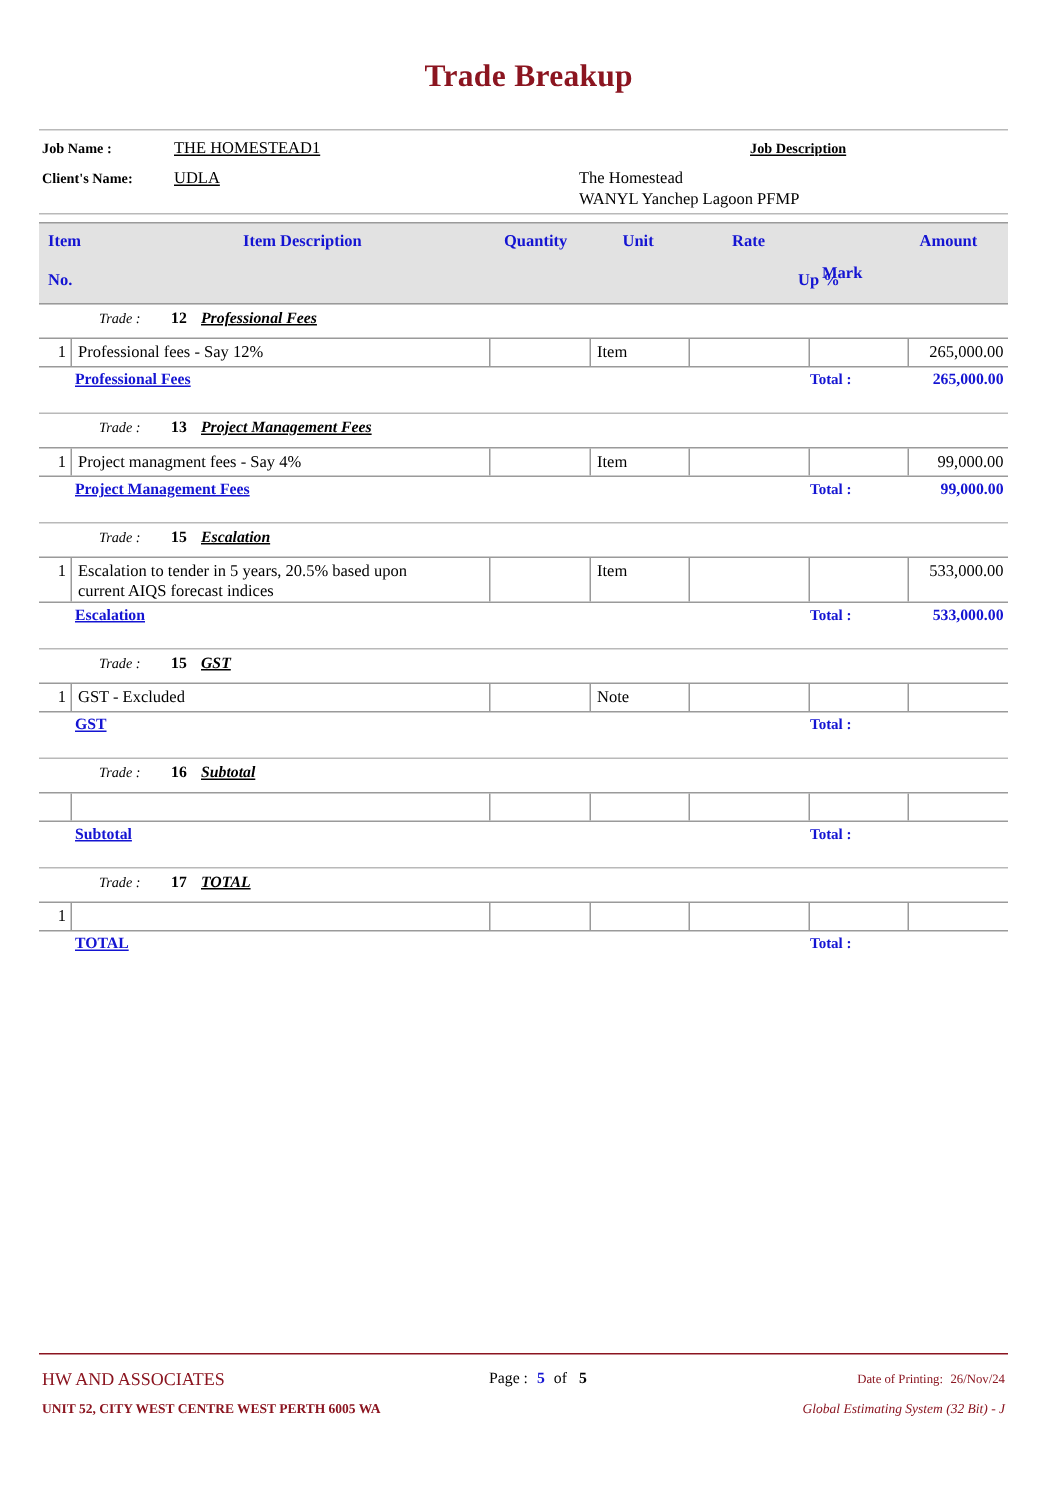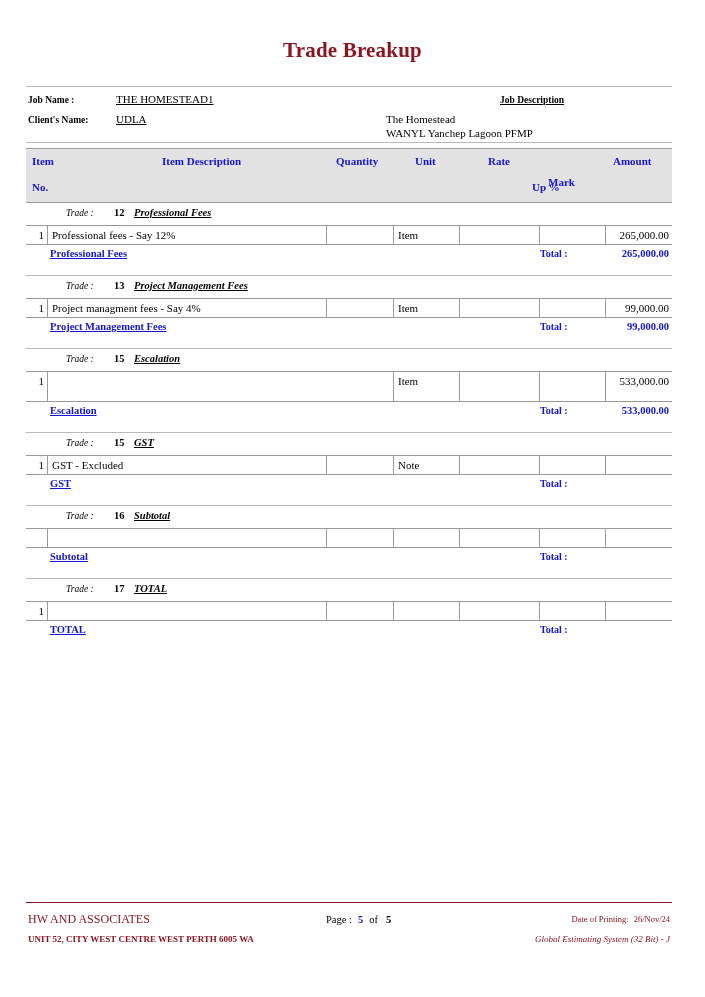--- a/index.html
+++ b/index.html
@@ -368,20 +368,24 @@
     <div class="sect">
       <div class="trade-line">
         <span class="trade-word">Trade :</span>
         <span class="trade-num">15</span>
         <span class="trade-name">Escalation</span>
       </div>
       <div class="item-row" style="height: 31px;">
         <div class="cell c-no">
           <div class="cell-txt no-txt">1</div>
         </div>
+        <div class="cell c-desc">
+          <div class="cell-txt desc-txt">Escalation to tender in 5 years, 20.5% based upon
+current AIQS forecast indices</div>
+        </div>
         <div class="cell c-qty">
           <div class="cell-txt desc-txt"></div>
         </div>
         <div class="cell c-unit">
           <div class="cell-txt unit-txt">Item</div>
         </div>
         <div class="cell c-rate">
           <div class="cell-txt desc-txt"></div>
         </div>
         <div class="cell c-mark">

